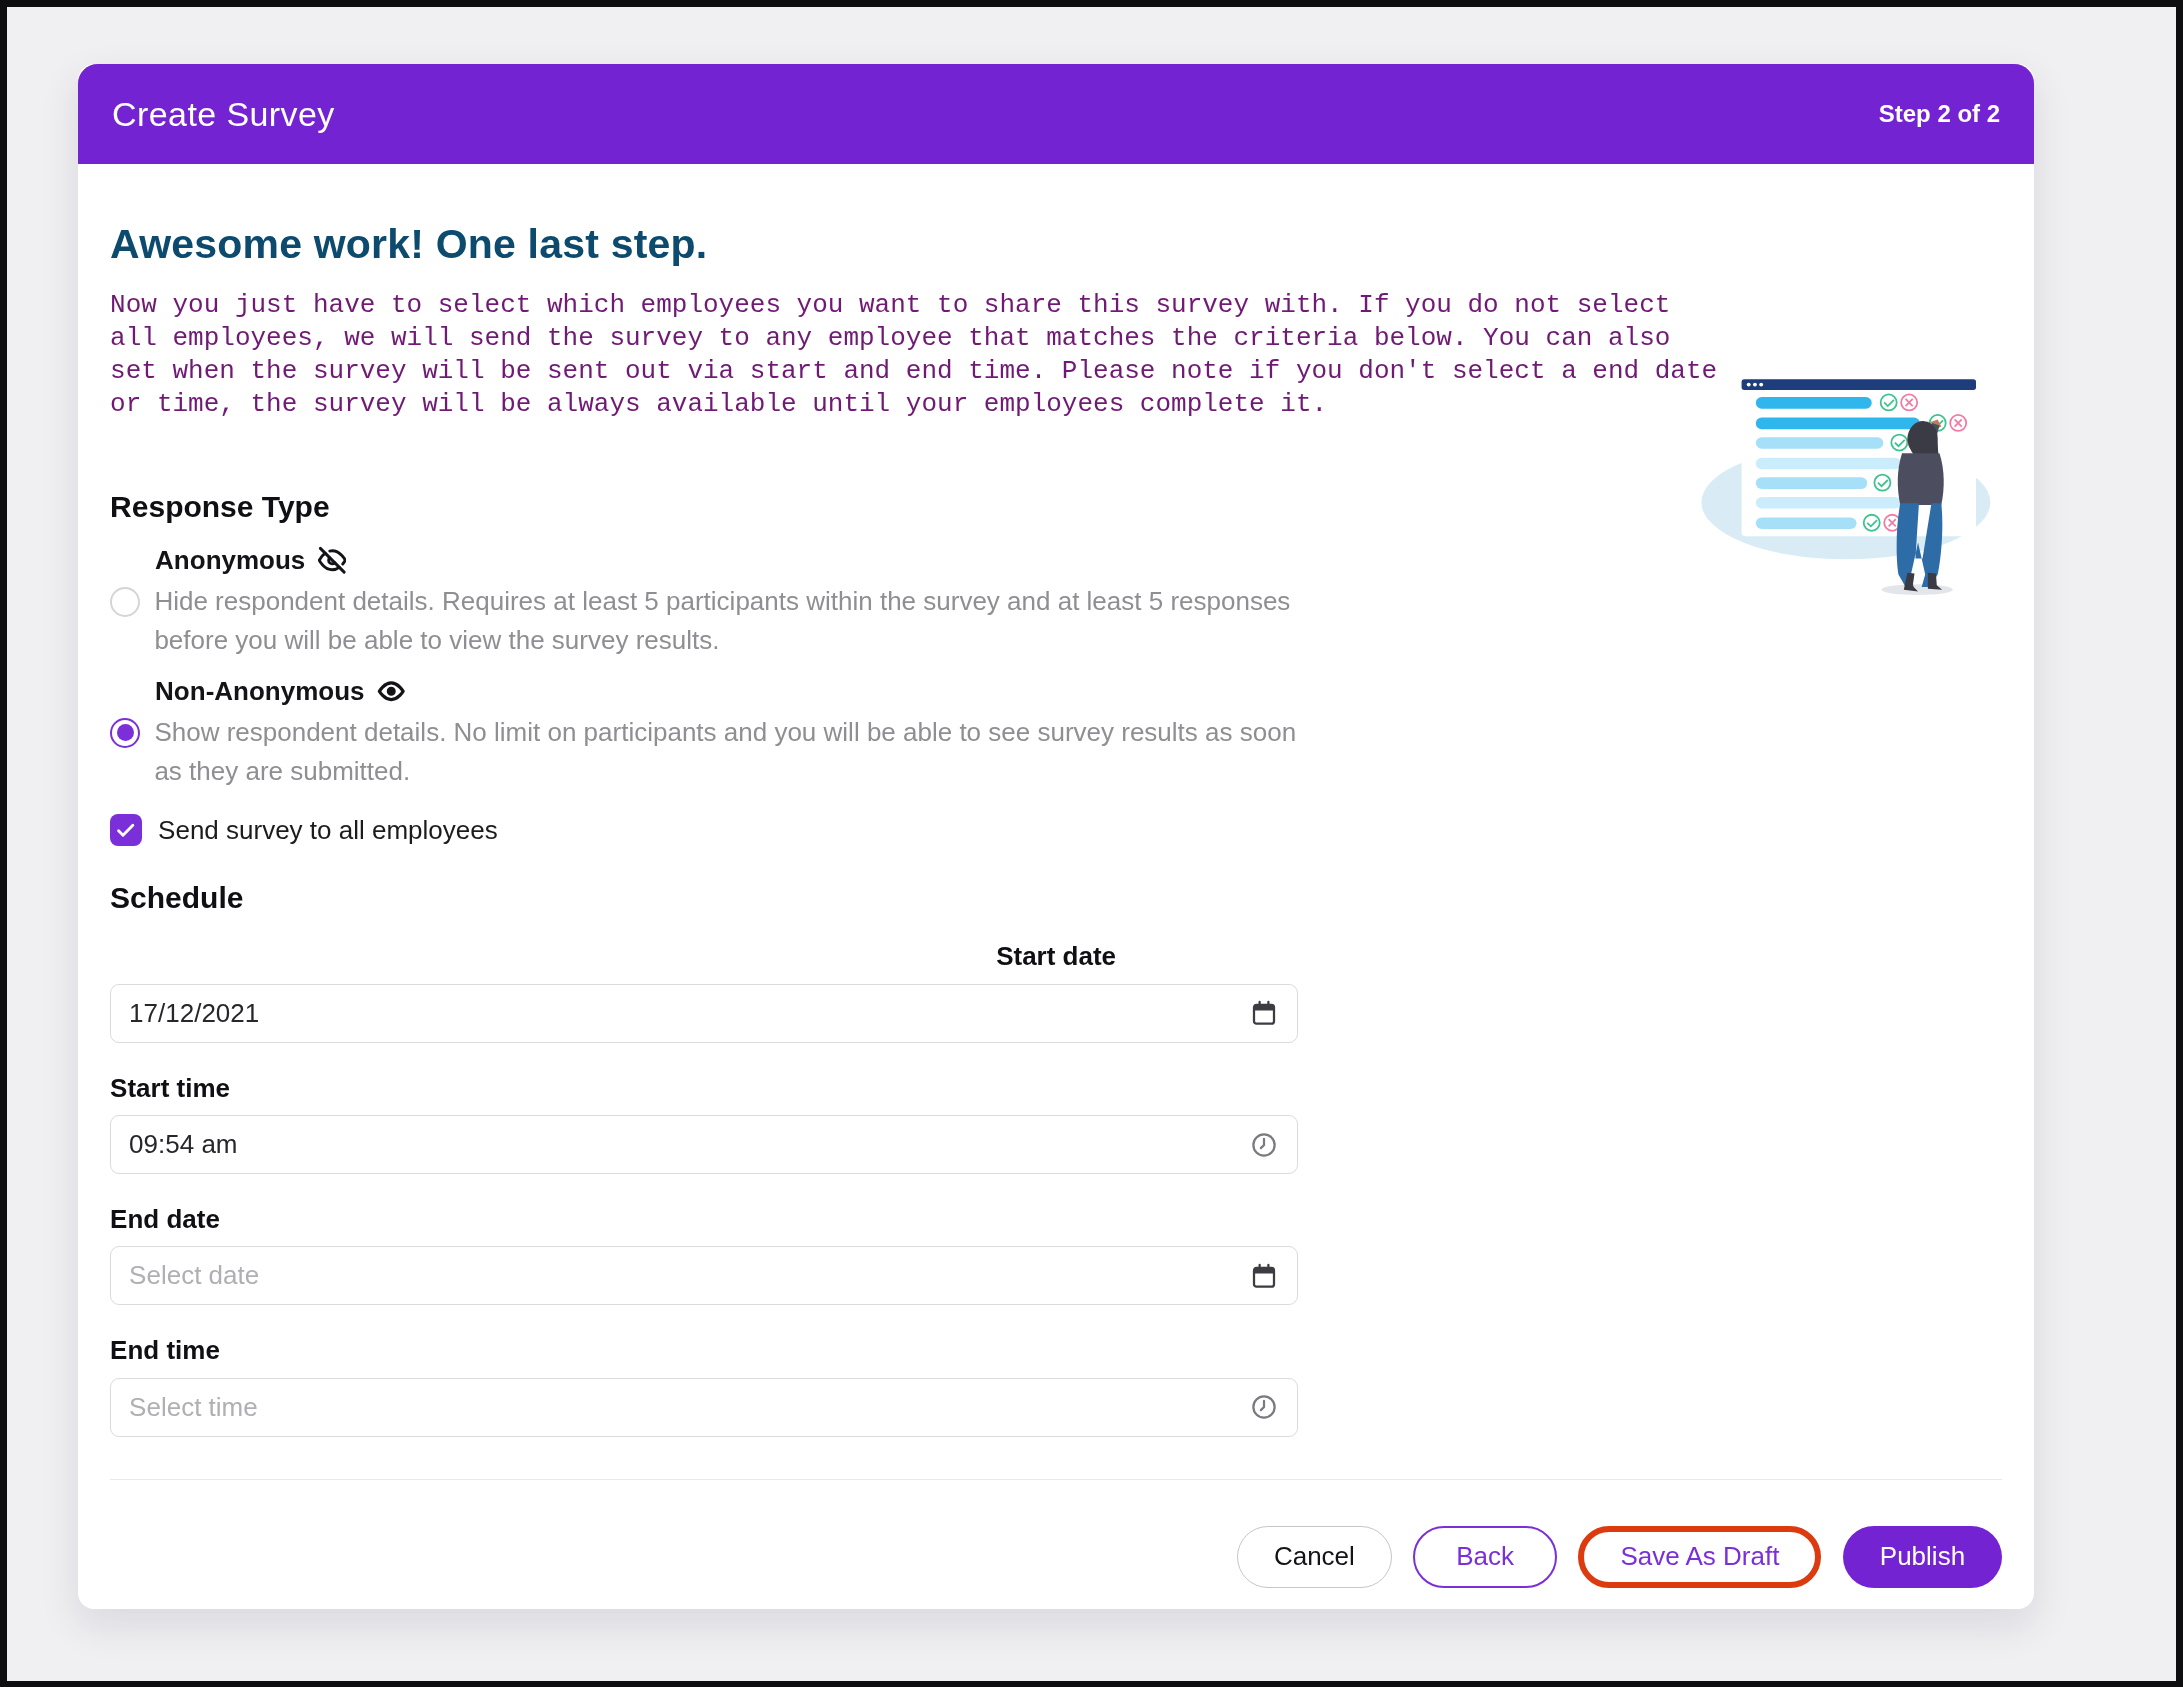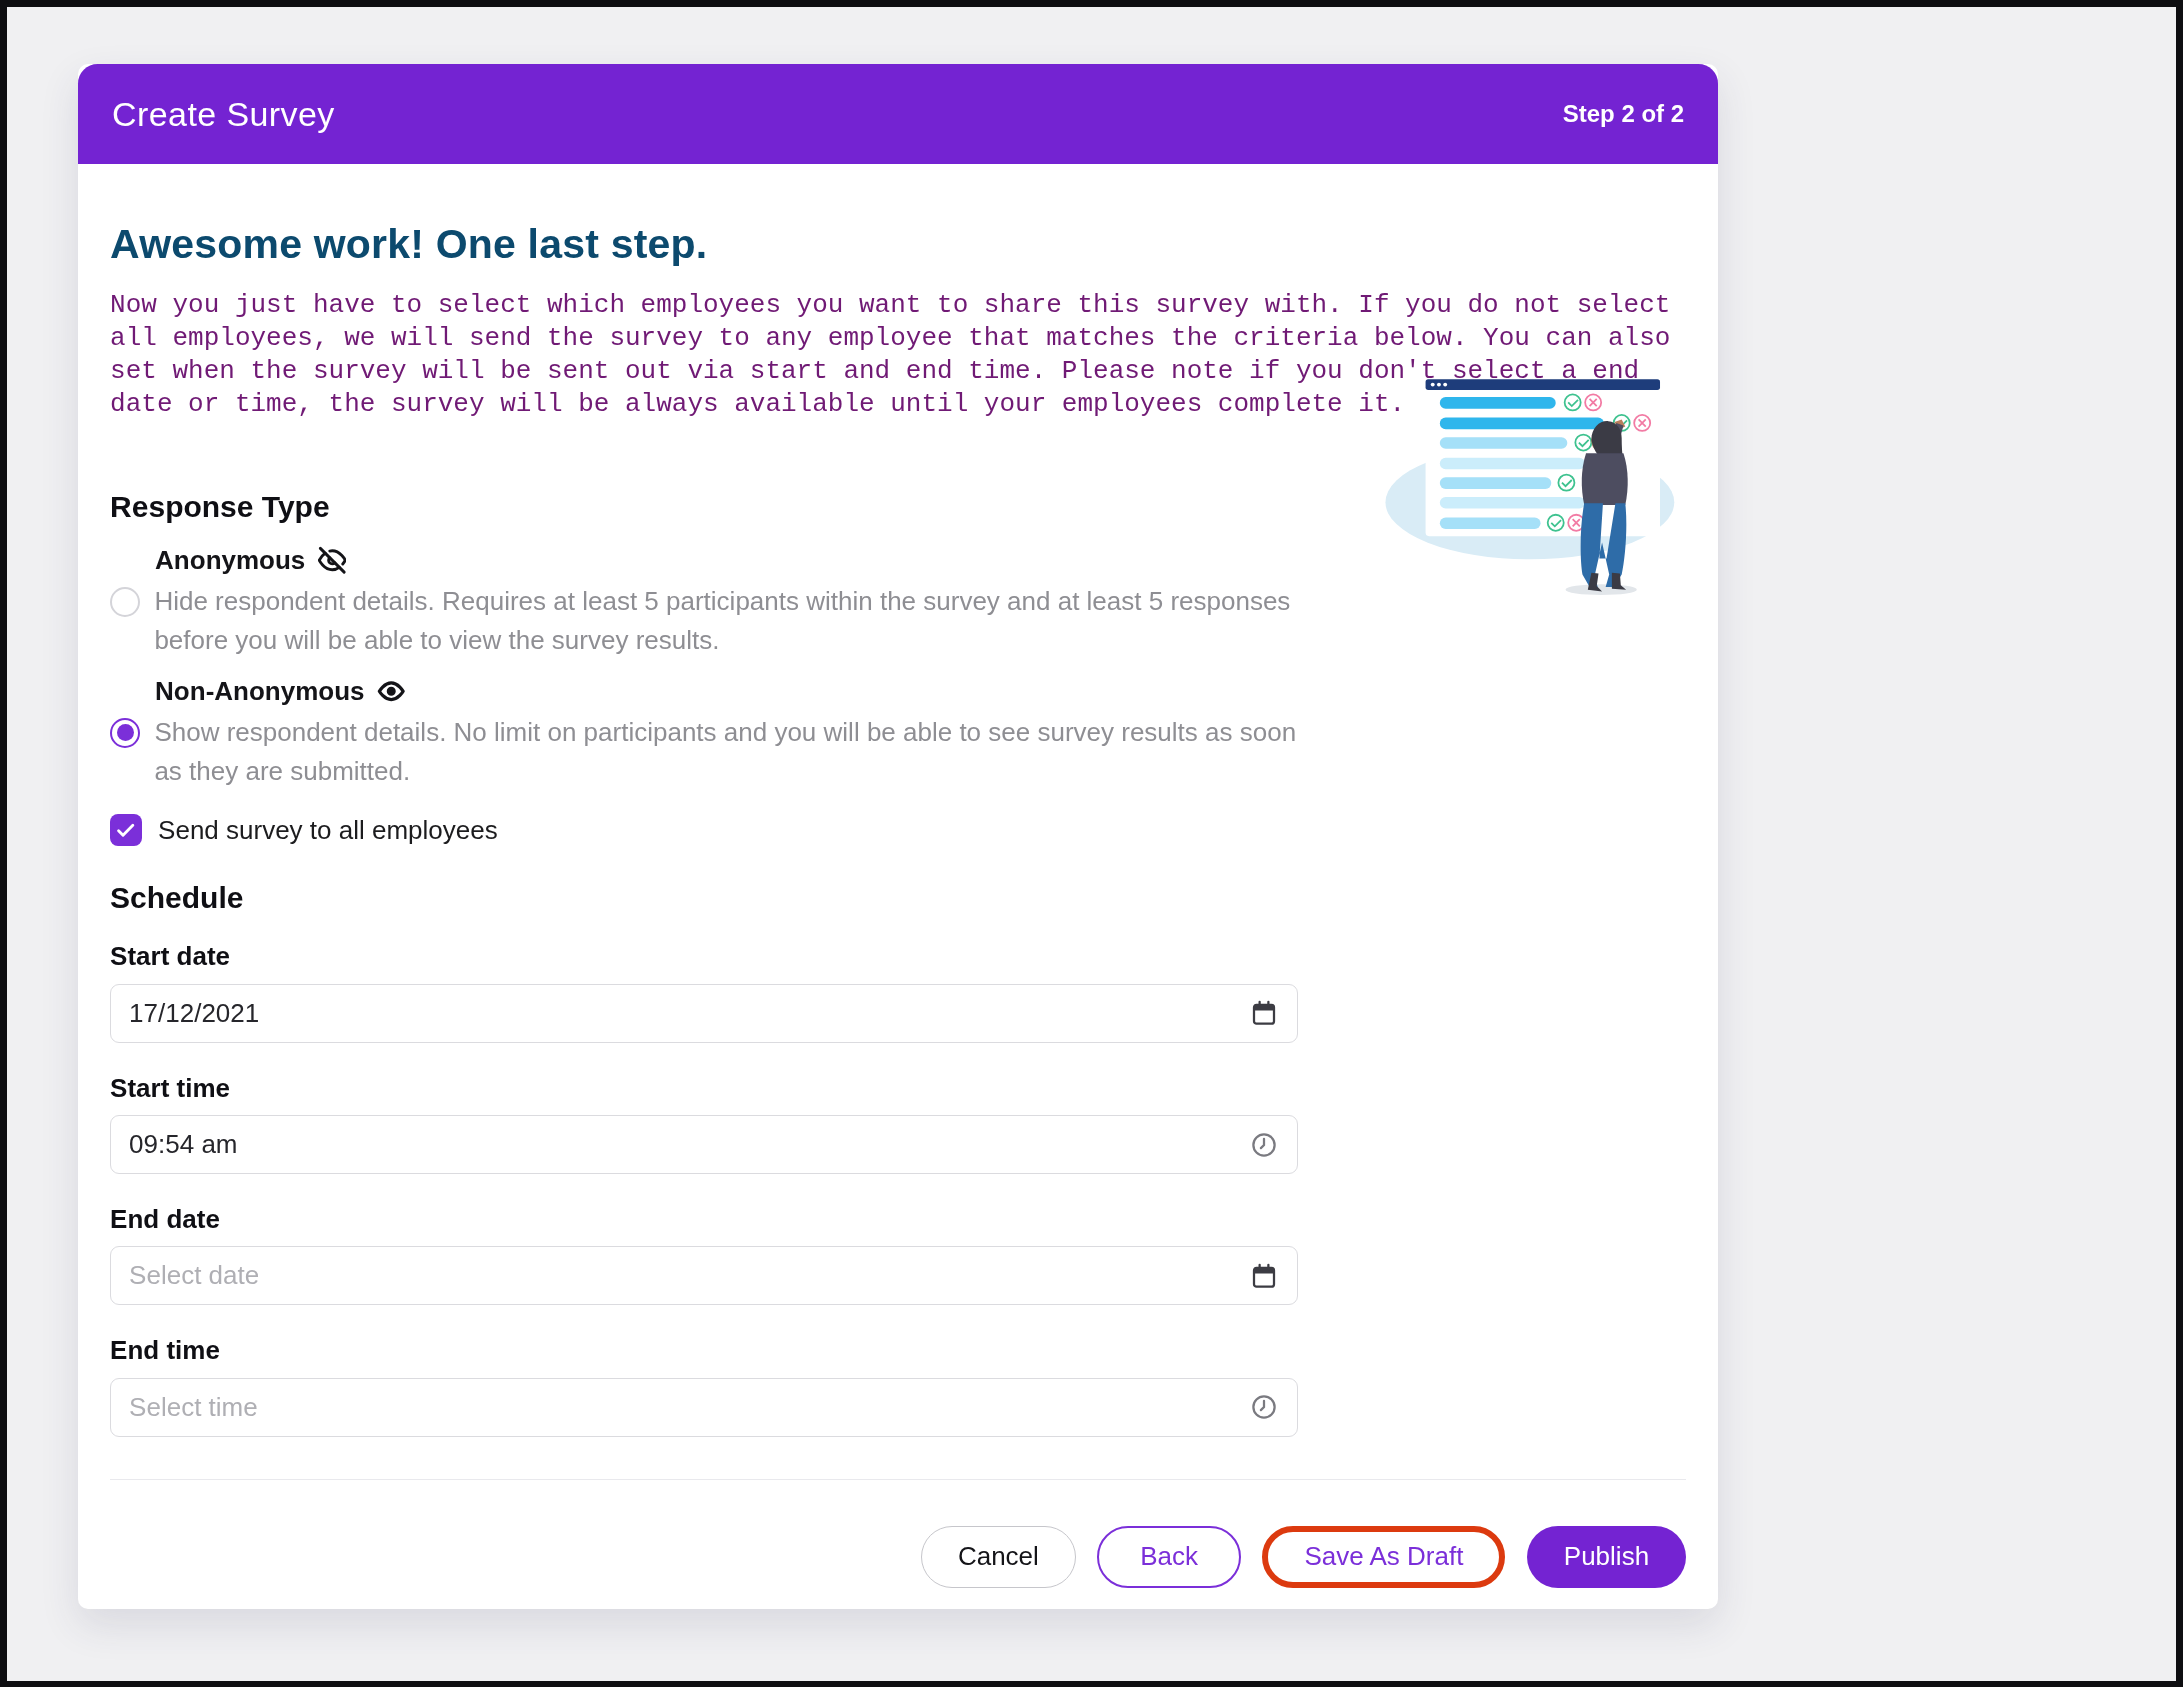--- a/index.html
+++ b/index.html
@@ -5,22 +5,22 @@
   html,body { margin:0; padding:0; }
   body {
     width:2183px; height:1688px; position:relative;
     background:#0E0E11;
     font-family:"Liberation Sans", sans-serif;
     -webkit-font-smoothing:antialiased;
   }
   .page { position:absolute; left:7.1px; top:7.1px; right:7.1px; bottom:7.1px; background:#F0F0F2; }
 
   .card {
-    position:absolute; left:71px; top:57px; width:1640px; height:1545px;
-    background:#FFFFFF; border-radius:10px;
+    position:absolute; left:71px; top:57px; width:1956px; height:1545px;
+    background:#FFFFFF; border-radius:16px;
     box-shadow:0 16px 39px rgba(50,50,90,.12);
   }
   .card-header {
     height:100px; background:#7423D2; border-radius:19.6px 19.6px 0 0;
     display:flex; align-items:center; justify-content:space-between;
     padding:0 34px; color:#FFFFFF;
   }
   .card-header .title { font-size:34px; font-weight:500; letter-spacing:0.4px; }
   .card-header .step  { font-size:24px; font-weight:600; }
 
@@ -54,21 +54,21 @@
   .option-text { font-size:26px; line-height:39px; color:#8E8E93; max-width:1176px; }
 
   .check-row { margin-top:23px; display:flex; align-items:center; gap:16px; }
   .checkbox {
     width:32px; height:32px; border-radius:8px; background:#7B2FD9;
     display:flex; align-items:center; justify-content:center; cursor:pointer; flex:none;
   }
   .check-row .check-label { font-size:26px; color:#1C1C1E; }
 
   .field-label { margin:32px 0 0; font-size:26px; font-weight:800; color:#0F0F14; line-height:27px; }
-  .field-label.first { margin-top:27px; }
+  .field-label.first { margin-top:27px;text-align:center; }
   .field-box {
     margin-top:13.4px; width:1188px; height:59px; box-sizing:border-box;
     border:1.8px solid #DBDBDF; border-radius:9px; background:#fff;
     display:flex; align-items:center; padding:0 18px; gap:10.7px;
   }
   .field-box input {
     flex:1; border:none; outline:none; background:transparent;
     font-family:"Liberation Sans", sans-serif; font-size:26px; color:#26262B; padding:0;
   }
   .field-box input::placeholder { color:#AFAFB4; }

